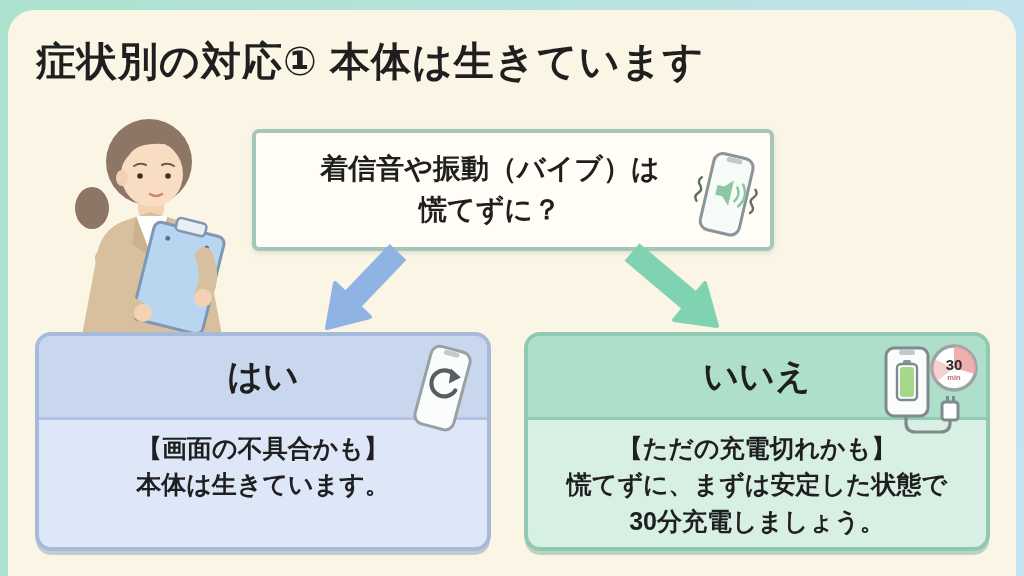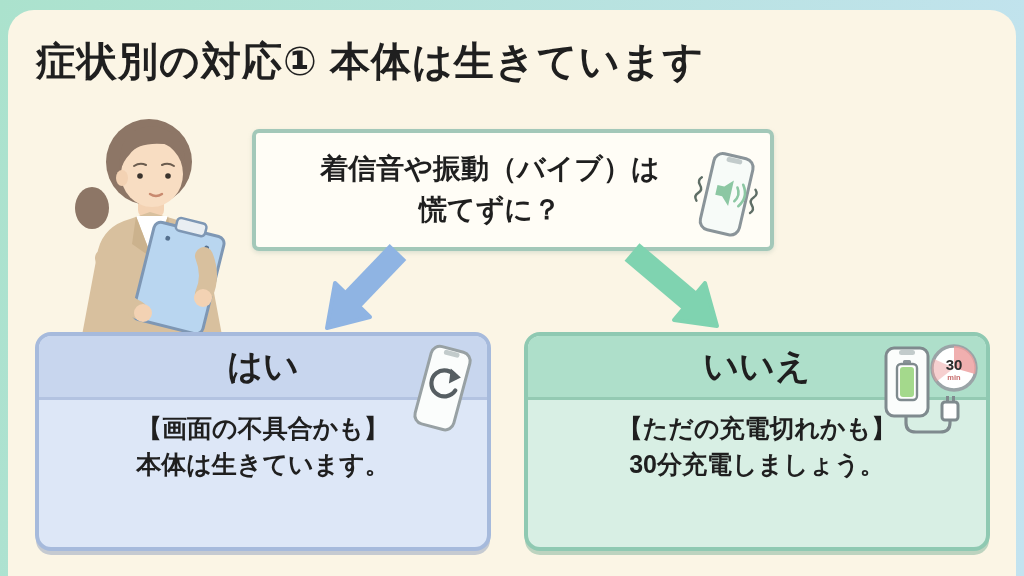--- a/index.html
+++ b/index.html
@@ -64,21 +64,21 @@
     border:4px solid var(--yes-border);
     box-shadow:0 5px 0 -1px rgba(130,150,185,.45);
   }
   .answer-box.no{
     left:524px;width:466px;
     background:var(--no-body);
     border:4px solid var(--no-border);
     box-shadow:0 5px 0 -1px rgba(110,170,145,.45);
   }
   .answer-header{
-    height:64px;display:flex;align-items:center;justify-content:center;
+    height:84px;display:flex;align-items:center;justify-content:center;
     font-size:35px;font-weight:900;
   }
   .yes .answer-header{background:var(--yes-header);border-bottom:3px solid rgba(140,160,200,.35);}
   .no  .answer-header{background:var(--no-header);border-bottom:3px solid rgba(110,170,145,.4);}
   .answer-body{
     margin-top:10px;text-align:center;
     font-size:25px;font-weight:700;line-height:1.45;
   }
   .answer-icon-yes{position:absolute;right:12px;top:6px;width:66px;height:96px;}
   .answer-icon-no{position:absolute;right:6px;top:4px;width:104px;height:102px;}
@@ -194,15 +194,16 @@
     <rect x="76" y="56" width="3" height="6" fill="#7f8a8e"></rect>
 
     <circle cx="78" cy="28" r="22" fill="#ffffff" stroke="#9aa4a7" stroke-width="3.4"></circle>
     <path d="M78 28 L78 6 A22 22 0 0 1 99 34 Z" fill="#eda1a1" opacity="0.85"></path>
     <path d="M78 28 L58 19 A22 22 0 0 0 60 42 Z" fill="#eda1a1" opacity="0.5"></path>
     <text x="78" y="30" text-anchor="middle" font-size="15" font-weight="bold" fill="#2c2c2c">30</text>
     <text x="78" y="40" text-anchor="middle" font-size="7.5" font-weight="bold" fill="#c66a6a">min</text>
   </svg>
   <div class="answer-body">
     <div>【ただの充電切れかも】</div>
+    <div>慌てずに、まずは安定した状態で</div>
     <div>30分充電しましょう。</div>
   </div>
 </div>
 
 </body></html>

